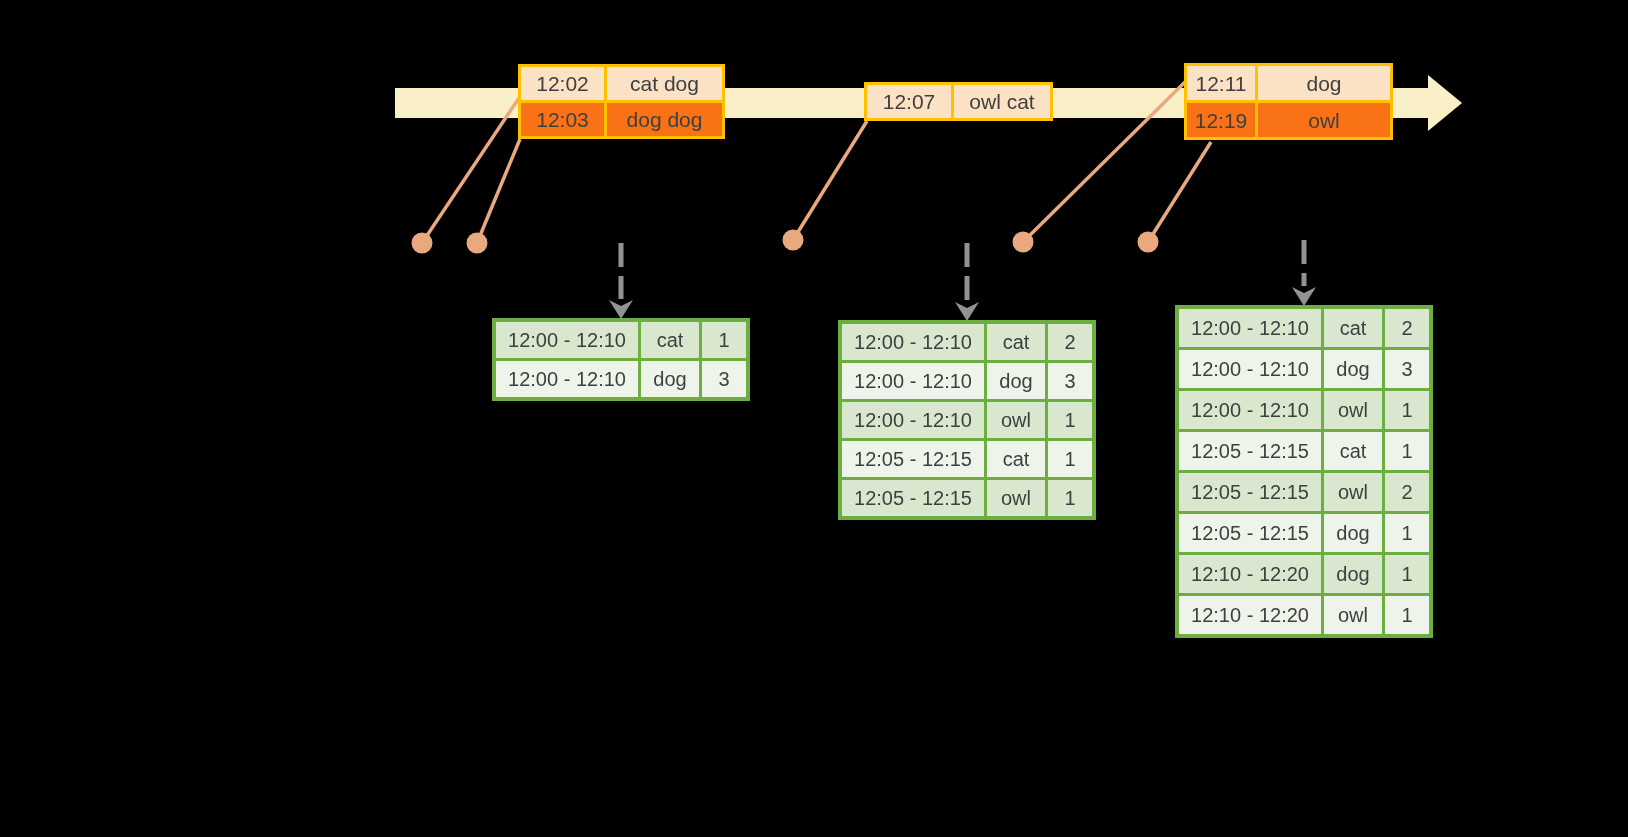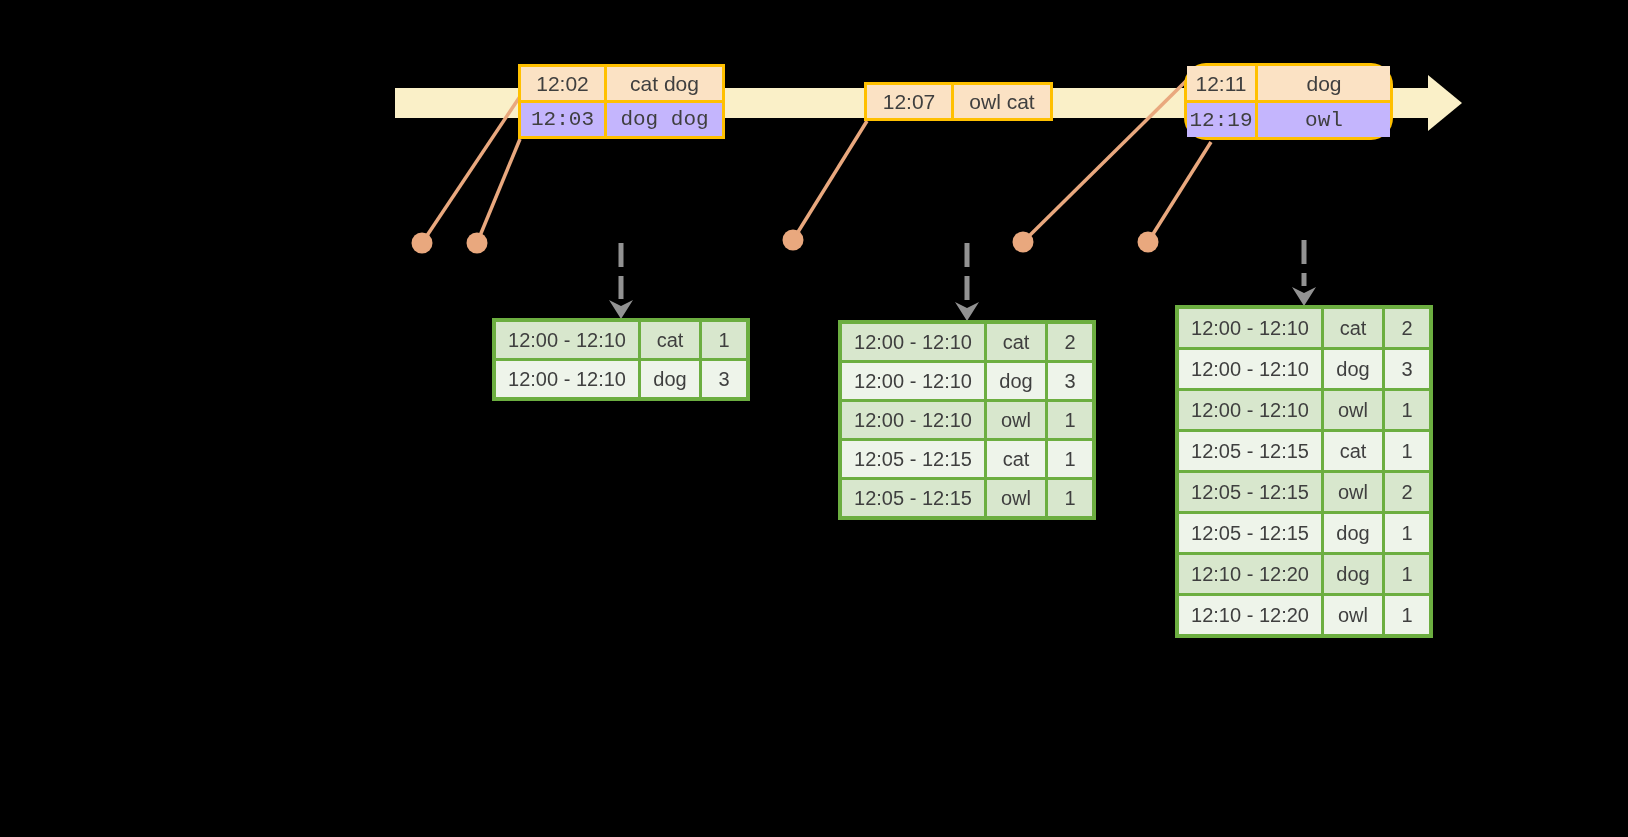--- a/index.html
+++ b/index.html
@@ -12,24 +12,24 @@
   
   .etable {
     position:absolute; z-index:2; display:grid; gap:3px; padding:3px;
     background:#FFC000;
   }
   .etable .cell {
     display:flex; align-items:center; justify-content:center;
     font-size:21px; line-height:1;
   }
   .etable .dark  { background:#FBE2C4; }
-  .etable .light { background:#c4b5fd;font-family:Liberation Mono, monospace; }
+  .etable .light { background:#f97316; }
   #etableA { left:518px; top:64px;  grid-template-columns:83px 115px; grid-auto-rows:33px; }
   #etableB { left:864px; top:82px;  grid-template-columns:84px 96px;  grid-auto-rows:33px; }
-  #etableC { left:1184px; top:63px; grid-template-columns:68px 132px; grid-auto-rows:34px;border-radius:22px; }
+  #etableC { left:1184px; top:63px; grid-template-columns:68px 132px; grid-auto-rows:34px; }
 
   
   .rtable {
     position:absolute; z-index:2; display:grid; gap:3px; padding:4px;
     background:#6CAE40; grid-template-columns:142px 58px 44px; grid-auto-rows:36px;
   }
   #rtable3 { grid-auto-rows:38px; }
   .rtable .cell {
     display:flex; align-items:center; justify-content:center;
     font-size:20px; line-height:1;

